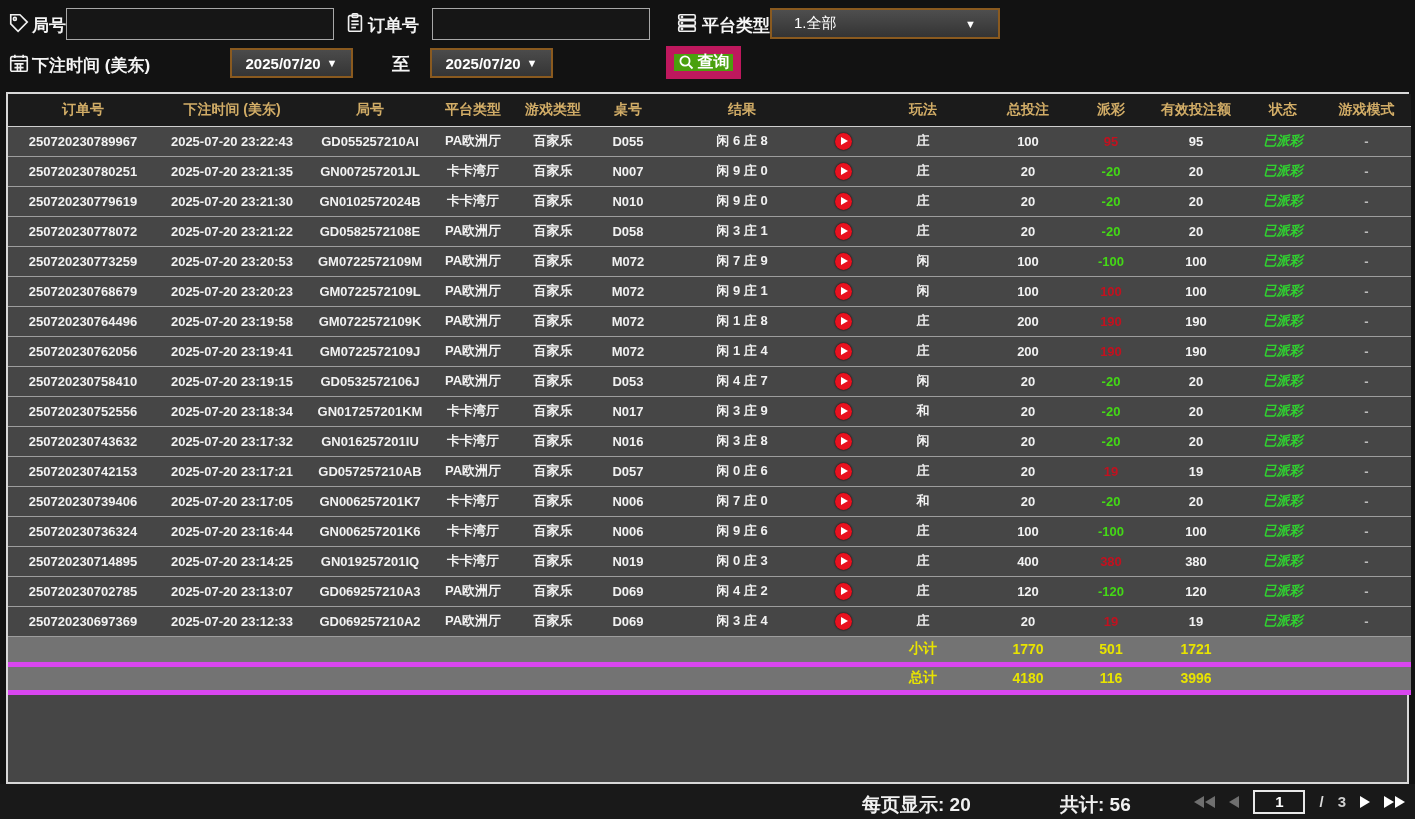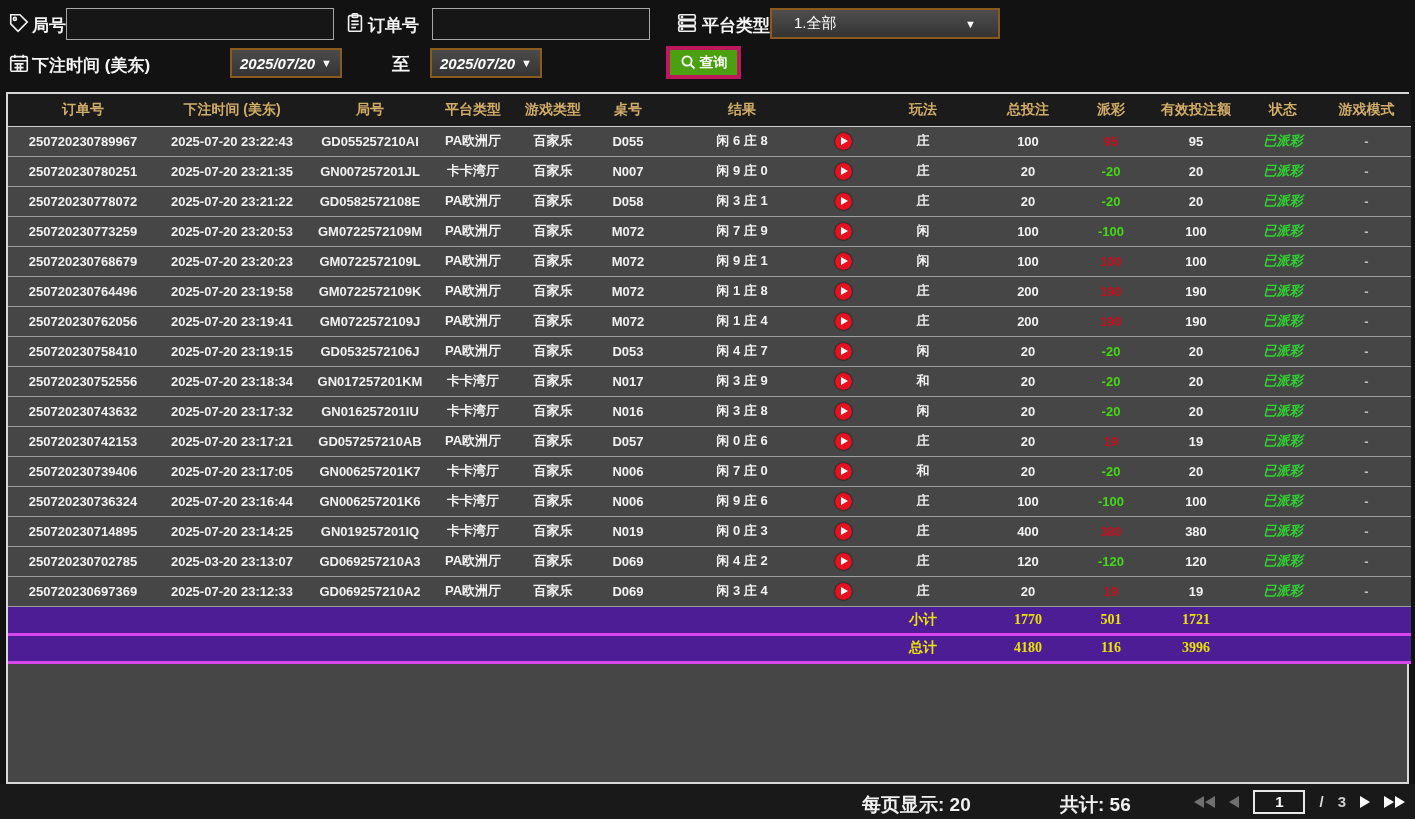--- a/index.html
+++ b/index.html
@@ -7,46 +7,46 @@
               font-family:"Liberation Sans","DejaVu Sans",sans-serif; }
   .app { position:relative; width:1415px; height:819px; background:#121212; }
 
   
   .filter-bar { position:absolute; top:0; left:0; width:1415px; height:92px; }
   .flabel { position:absolute; color:#f5f5f5; font-size:17px; font-weight:bold; }
   .ficon  { position:absolute; width:22px; height:22px; }
   .ficon svg { width:22px; height:22px; }
   .txt-input { position:absolute; height:32px; background:#161616; border:1px solid #a8a8a8;
                color:#fff; font-size:15px; padding:0 8px; outline:none; }
-  .date-btn { position:absolute; height:30px; width:112px; background:linear-gradient(#4b4b4b,#353535);
+  .date-btn { position:absolute; height:30px; width:123px; background:linear-gradient(#4b4b4b,#353535);
               border:2px solid #8a5a1f; color:#fff; font-size:15px; font-weight:bold;
-              display:flex; align-items:center; justify-content:center; gap:6px; cursor:pointer;font-style:italic; }
+              display:flex; align-items:center; justify-content:center; gap:6px; cursor:pointer; }
   .date-btn .caret, .select .caret { font-size:11px; color:#fff; }
   .select { position:absolute; height:31px; width:230px; background:linear-gradient(#4e4e4e,#343434);
             border:2px solid #8a5a1f; color:#fff; font-size:15px; display:flex; align-items:center;
             padding:0 22px; cursor:pointer; }
   .select .sel-text { flex:1; text-align:left; }
   .query-btn { position:absolute; left:666px; top:46px; width:75px; height:33px;
-               background:#4aa00e; border:4px solid #be185d; color:#fff; font-size:14px; font-weight:bold;
+               background:#4aa00e; border:8px solid #be185d; color:#fff; font-size:16px; font-weight:bold;
                display:flex; align-items:center; justify-content:center; gap:3px; cursor:pointer; }
   .query-btn svg { width:17px; height:17px; }
 
   
   .table-wrap { position:absolute; top:92px; left:6px; width:1403px; height:692px;
                 border:2px solid #d8d8d8; background:#464646; }
   table { width:100%; border-collapse:collapse; table-layout:fixed; }
   thead th { height:32px; background:#1b1b1b; color:#d2ad67; font-size:14px; font-weight:bold;
              text-align:center; border-bottom:1px solid #cfcfcf; }
   tbody td { height:30px; background:#464646; color:#f2f2f2; font-size:13px; font-weight:bold;
              text-align:center; border-bottom:1px solid #9d9d9d; white-space:nowrap; overflow:hidden; }
   td.pos { color:#c3111f; }
   td.neg { color:#44d816; }
   td.status { color:#2fd32f;font-style:italic; }
   td.dim { color:#bdbdbd; }
-  tr.sum-row td { height:28px; background:#4c1d95; border-bottom:3px solid #d946ef;font-family:Liberation Serif, serif; }
+  tr.sum-row td { height:28px; background:#737373; border-bottom:5px solid #d946ef; }
   tr.sum-row td.yellow { color:#e8e400; font-size:14px; font-weight:bold; }
   .play-btn { display:inline-flex; align-items:center; justify-content:center;
               width:17px; height:17px; border-radius:50%; background:#e8111f; cursor:pointer;
               vertical-align:middle; box-shadow:0 0 2px #000; }
   .play-tri { display:block; width:0; height:0; margin-left:2px;
               border-left:7px solid #fff; border-top:4px solid transparent; border-bottom:4px solid transparent; }
 
   
   .footer { position:absolute; top:784px; left:0; width:1415px; height:35px; background:#191919; }
   .footer .ftext { position:absolute; top:8px; color:#f0f0f0; font-size:19px; font-weight:bold; }
@@ -186,20 +186,38 @@
                 <span class="play-tri"></span>
               </span></td>
             <td>庄</td>
             <td>20</td>
             <td class="neg">-20</td>
             <td>20</td>
             <td class="status">已派彩</td>
             <td class="dim">-</td>
           </tr>
           <tr>
+            <td>250720230779619</td>
+            <td>2025-07-20 23:21:30</td>
+            <td>GN0102572024B</td>
+            <td>卡卡湾厅</td>
+            <td>百家乐</td>
+            <td>N010</td>
+            <td>闲 9 庄 0</td>
+            <td><span class="play-btn">
+                <span class="play-tri"></span>
+              </span></td>
+            <td>庄</td>
+            <td>20</td>
+            <td class="neg">-20</td>
+            <td>20</td>
+            <td class="status">已派彩</td>
+            <td class="dim">-</td>
+          </tr>
+          <tr>
             <td>250720230778072</td>
             <td>2025-07-20 23:21:22</td>
             <td>GD0582572108E</td>
             <td>PA欧洲厅</td>
             <td>百家乐</td>
             <td>D058</td>
             <td>闲 3 庄 1</td>
             <td><span class="play-btn">
                 <span class="play-tri"></span>
               </span></td>
@@ -403,21 +421,21 @@
               </span></td>
             <td>庄</td>
             <td>400</td>
             <td class="pos">380</td>
             <td>380</td>
             <td class="status">已派彩</td>
             <td class="dim">-</td>
           </tr>
           <tr>
             <td>250720230702785</td>
-            <td>2025-03-20 23:13:07</td>
+            <td>2025-07-20 23:13:07</td>
             <td>GD069257210A3</td>
             <td>PA欧洲厅</td>
             <td>百家乐</td>
             <td>D069</td>
             <td>闲 4 庄 2</td>
             <td><span class="play-btn">
                 <span class="play-tri"></span>
               </span></td>
             <td>庄</td>
             <td>120</td>

